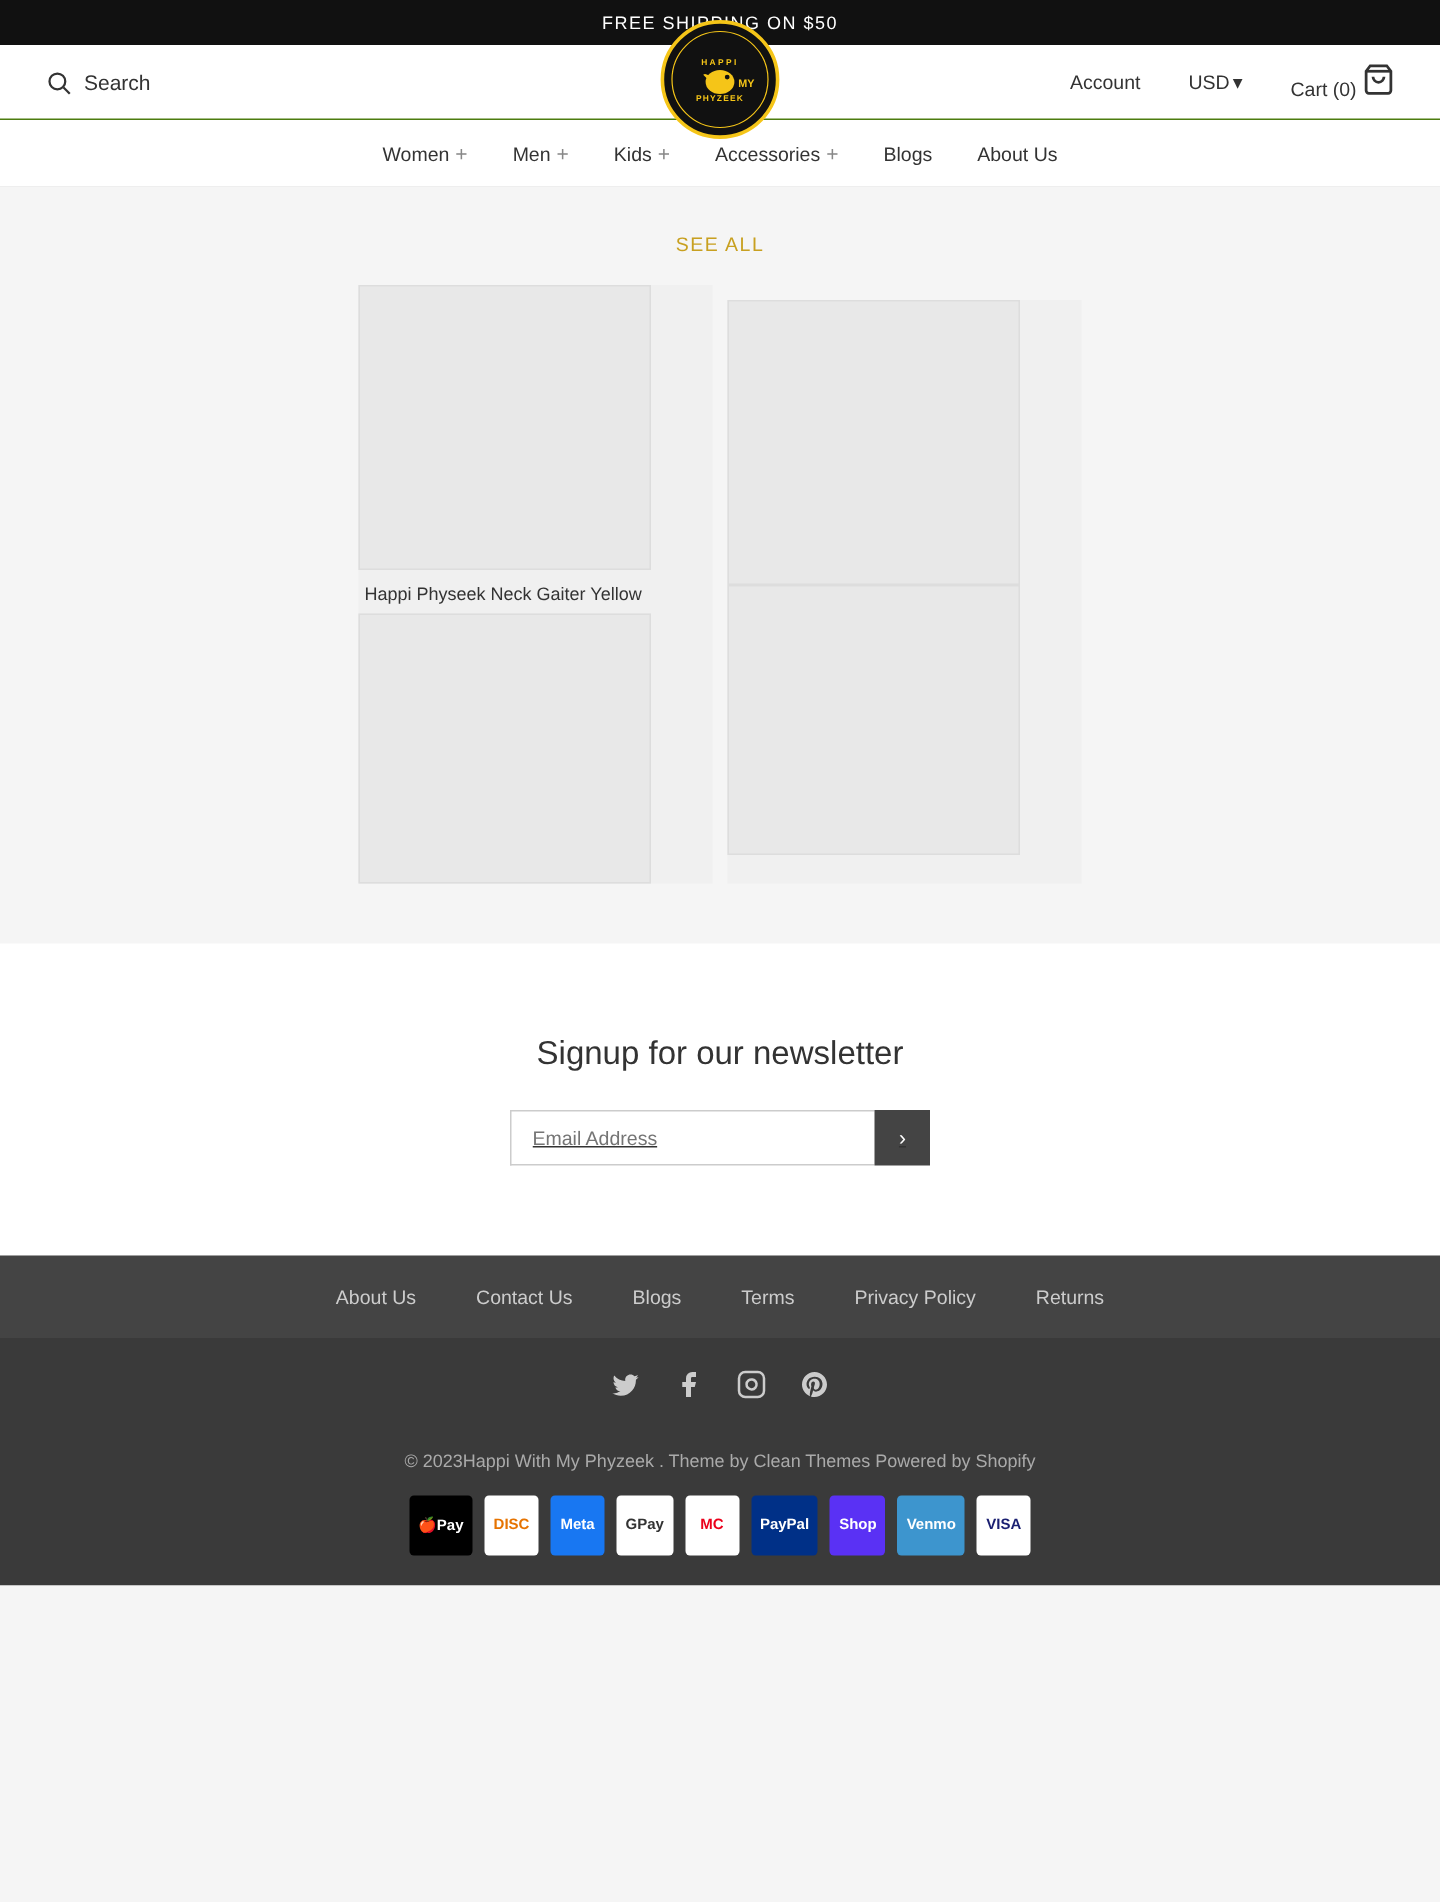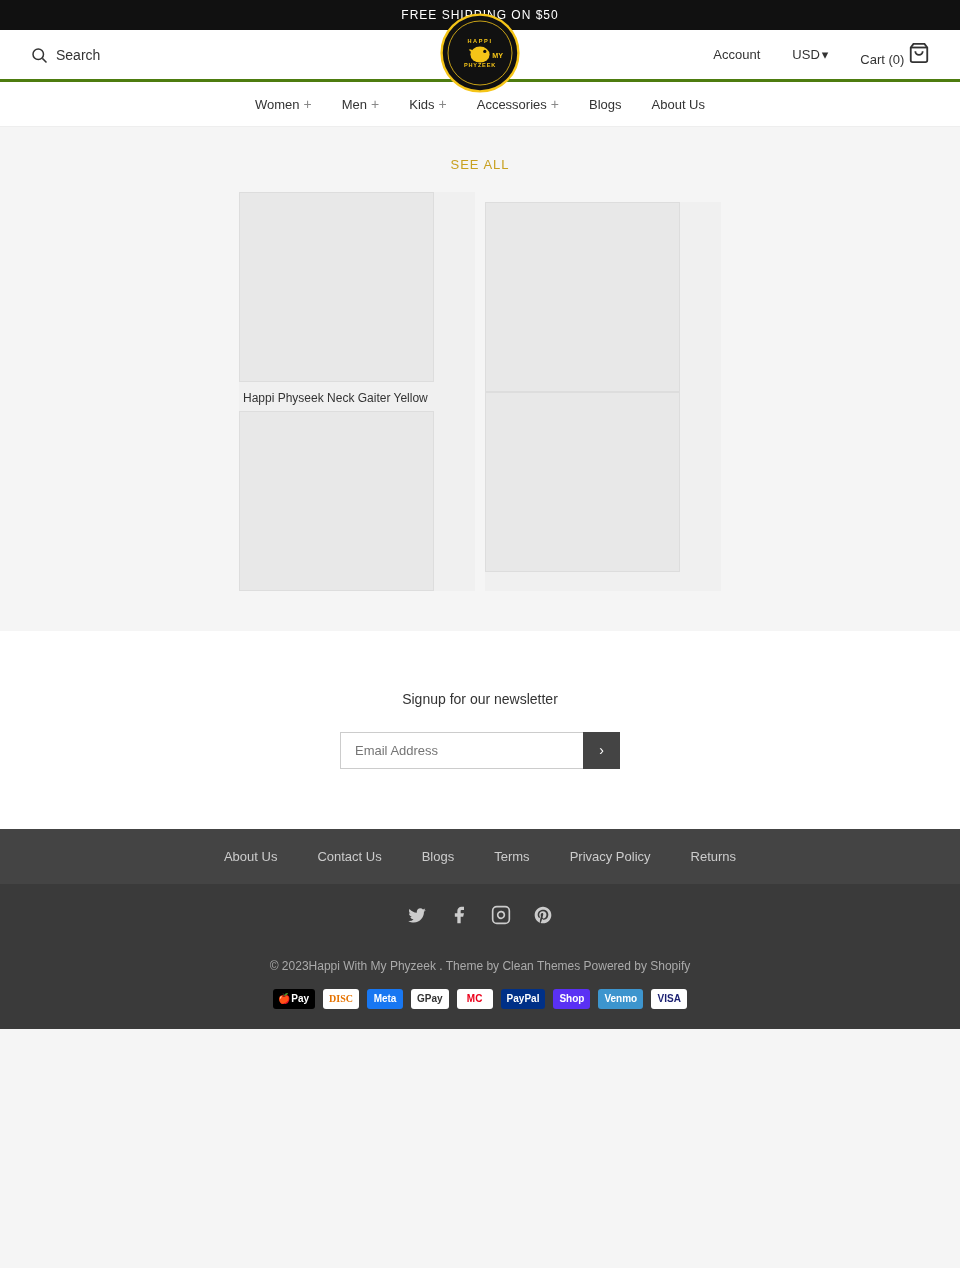--- a/index.html
+++ b/index.html
@@ -15,21 +15,21 @@
       letter-spacing: 1px;
     }
 
     
     .header {
       background: #fff;
       display: flex;
       align-items: center;
       justify-content: space-between;
       padding: 12px 30px;
-      border-bottom: 3px solid #4d7c0f;
+      border-bottom: 1px solid #4d7c0f;
       position: relative;
     }
     .header-left {
       display: flex;
       align-items: center;
       gap: 8px;
       cursor: pointer;
     }
     .header-left .search-icon-svg {
       width: 18px; height: 18px;
@@ -140,30 +140,31 @@
       margin-top: 0;
     }
 
     
     .newsletter-section {
       background: #fff;
       padding: 60px 20px;
       text-align: center;
     }
     .newsletter-title {
-      font-size: 14px;
+      font-size: 22px;
       font-weight: 400;
       margin-bottom: 25px;
       color: #333;
     }
     .newsletter-form {
       display: flex;
       justify-content: flex-end;
       max-width: 280px;
       margin: 0 auto;
+      text-decoration: underline;
     }
     .newsletter-input {
       flex: 1;
       padding: 10px 14px;
       border: 1px solid #ccc;
       border-right: none;
       font-size: 13px;
       outline: none;
     }
     .newsletter-btn {
@@ -225,25 +226,25 @@
       background: #fff;
       border-radius: 3px;
       padding: 3px 6px;
       font-size: 10px;
       font-weight: bold;
       color: #333;
       display: flex;
       align-items: center;
       justify-content: center;
       min-width: 36px;
-      height: 20px;
+      height: 40px;
     }
 
     .apple-pay { background: #000; color: #fff; }
-    .discover { background: #fff; color: #e67300; font-family: Liberation Serif, serif; }
+    .discover { background: #fff; color: #e67300; }
     .meta { background: #1877f2; color: #fff; }
     .gpay { background: #fff; color: #333; }
     .mastercard { background: #fff; color: #eb001b; }
     .paypal { background: #003087; color: #fff; }
     .shopify-pay { background: #5a31f4; color: #fff; }
     .venmo { background: #3d95ce; color: #fff; }
     .visa { background: #fff; color: #1a1f71; }
   </style>
 </head>
 <body>

